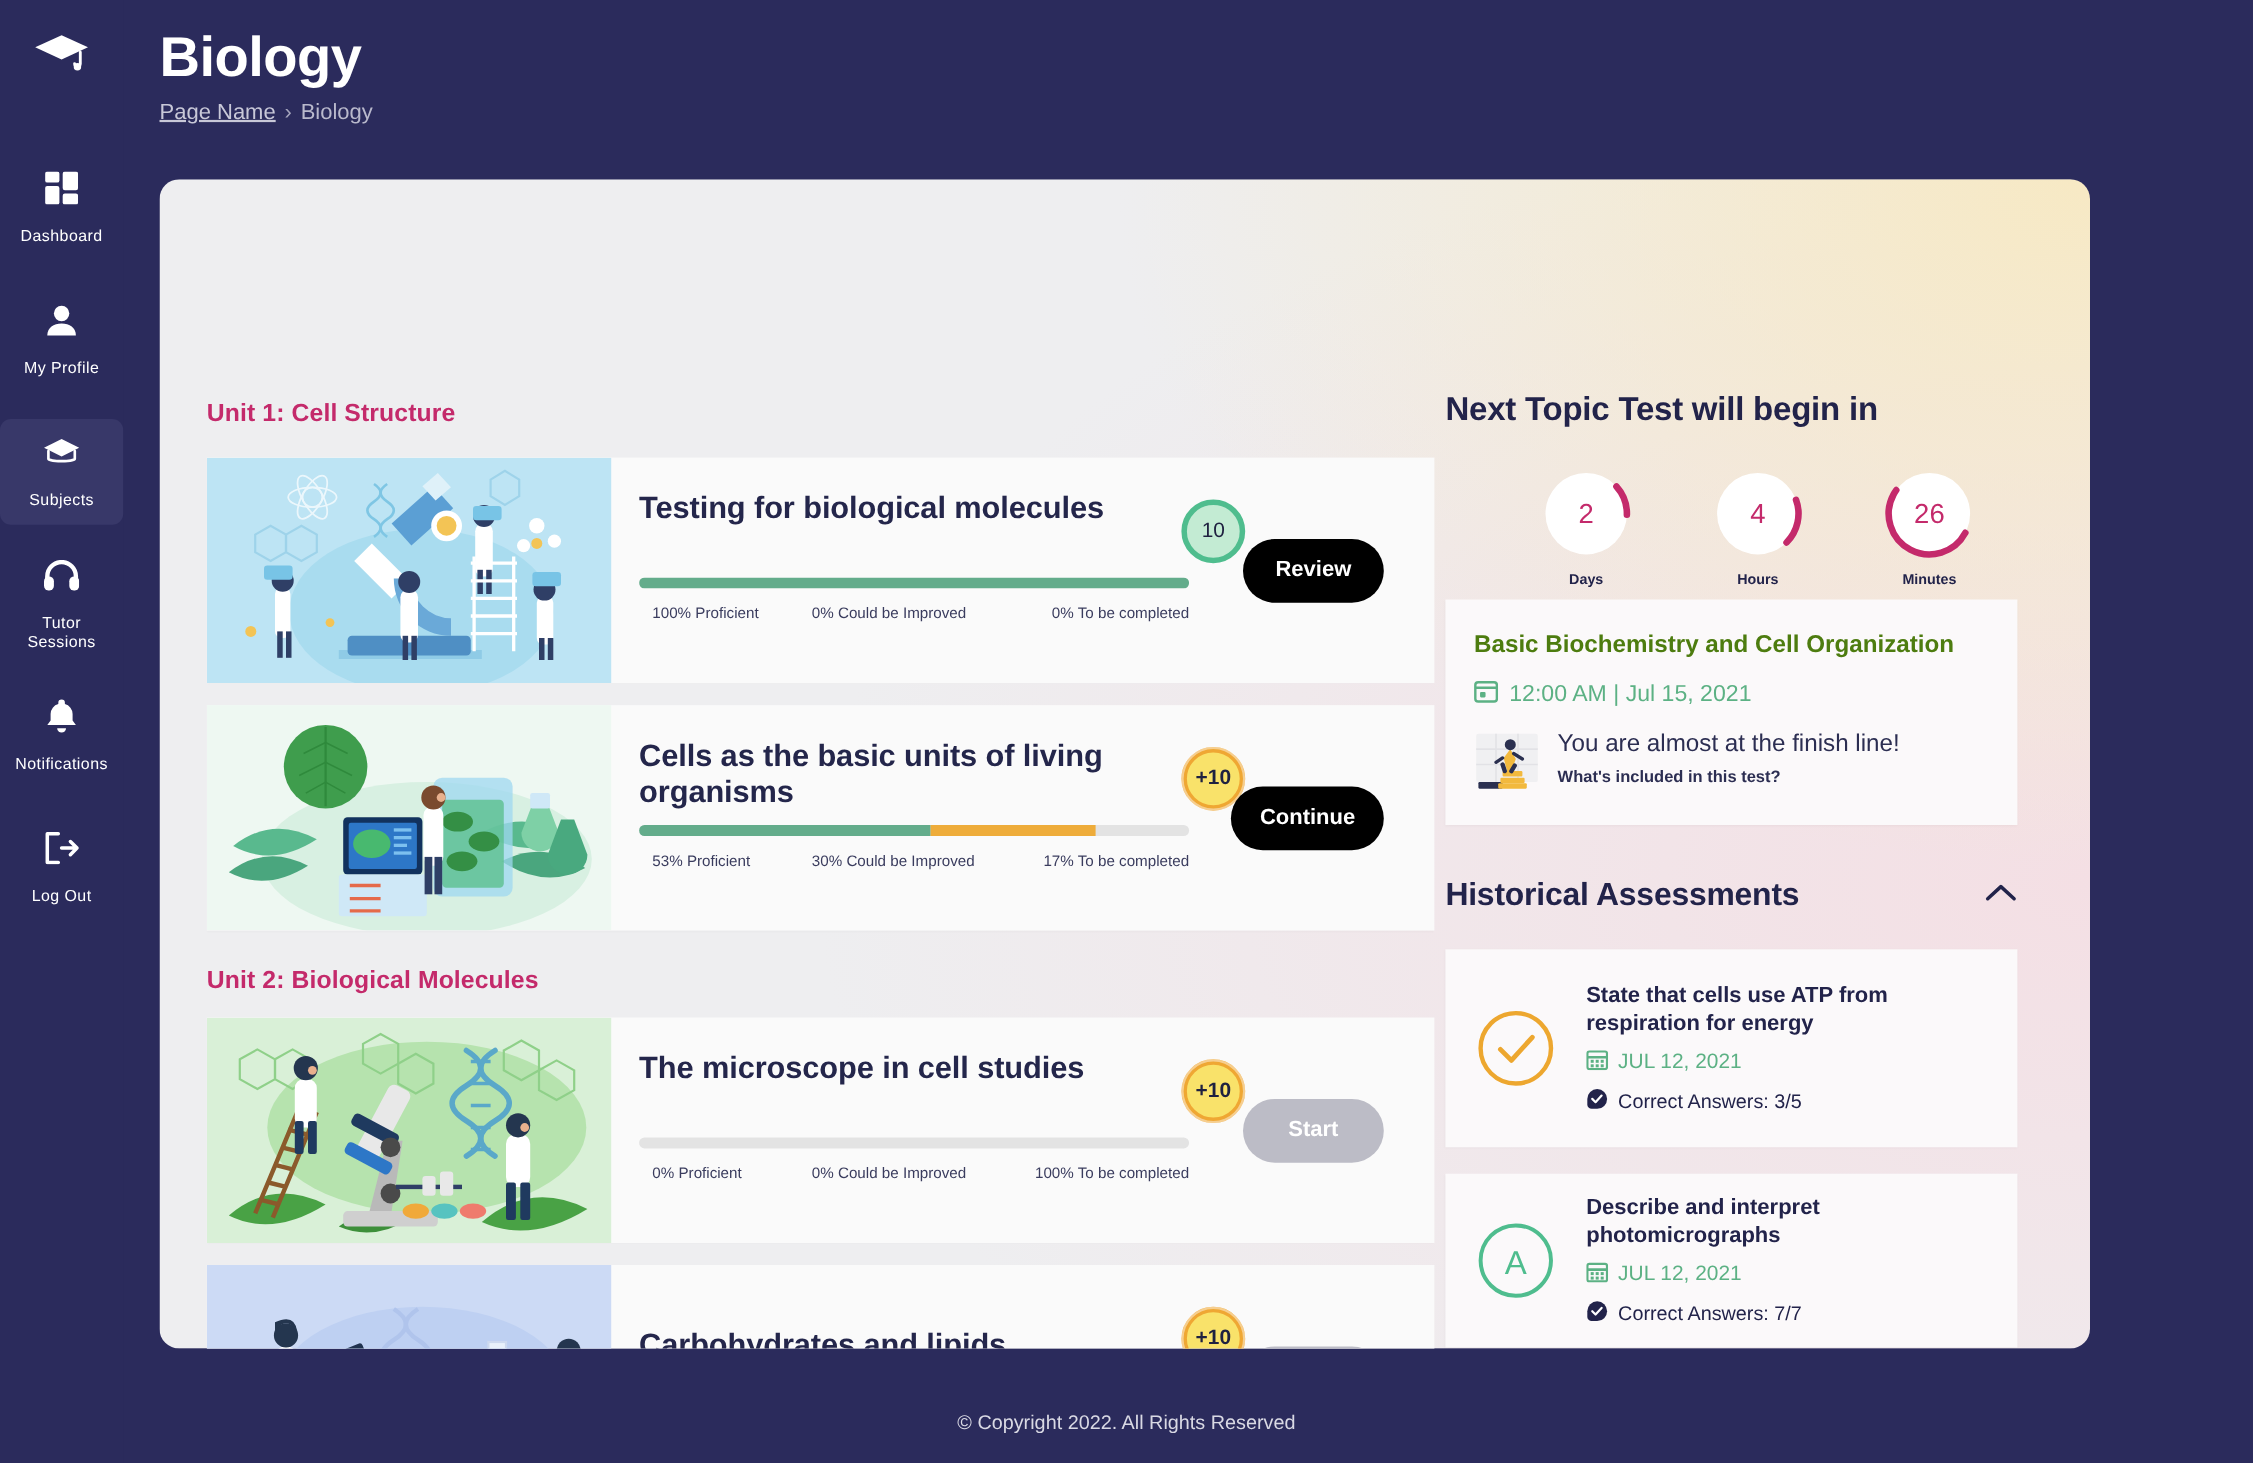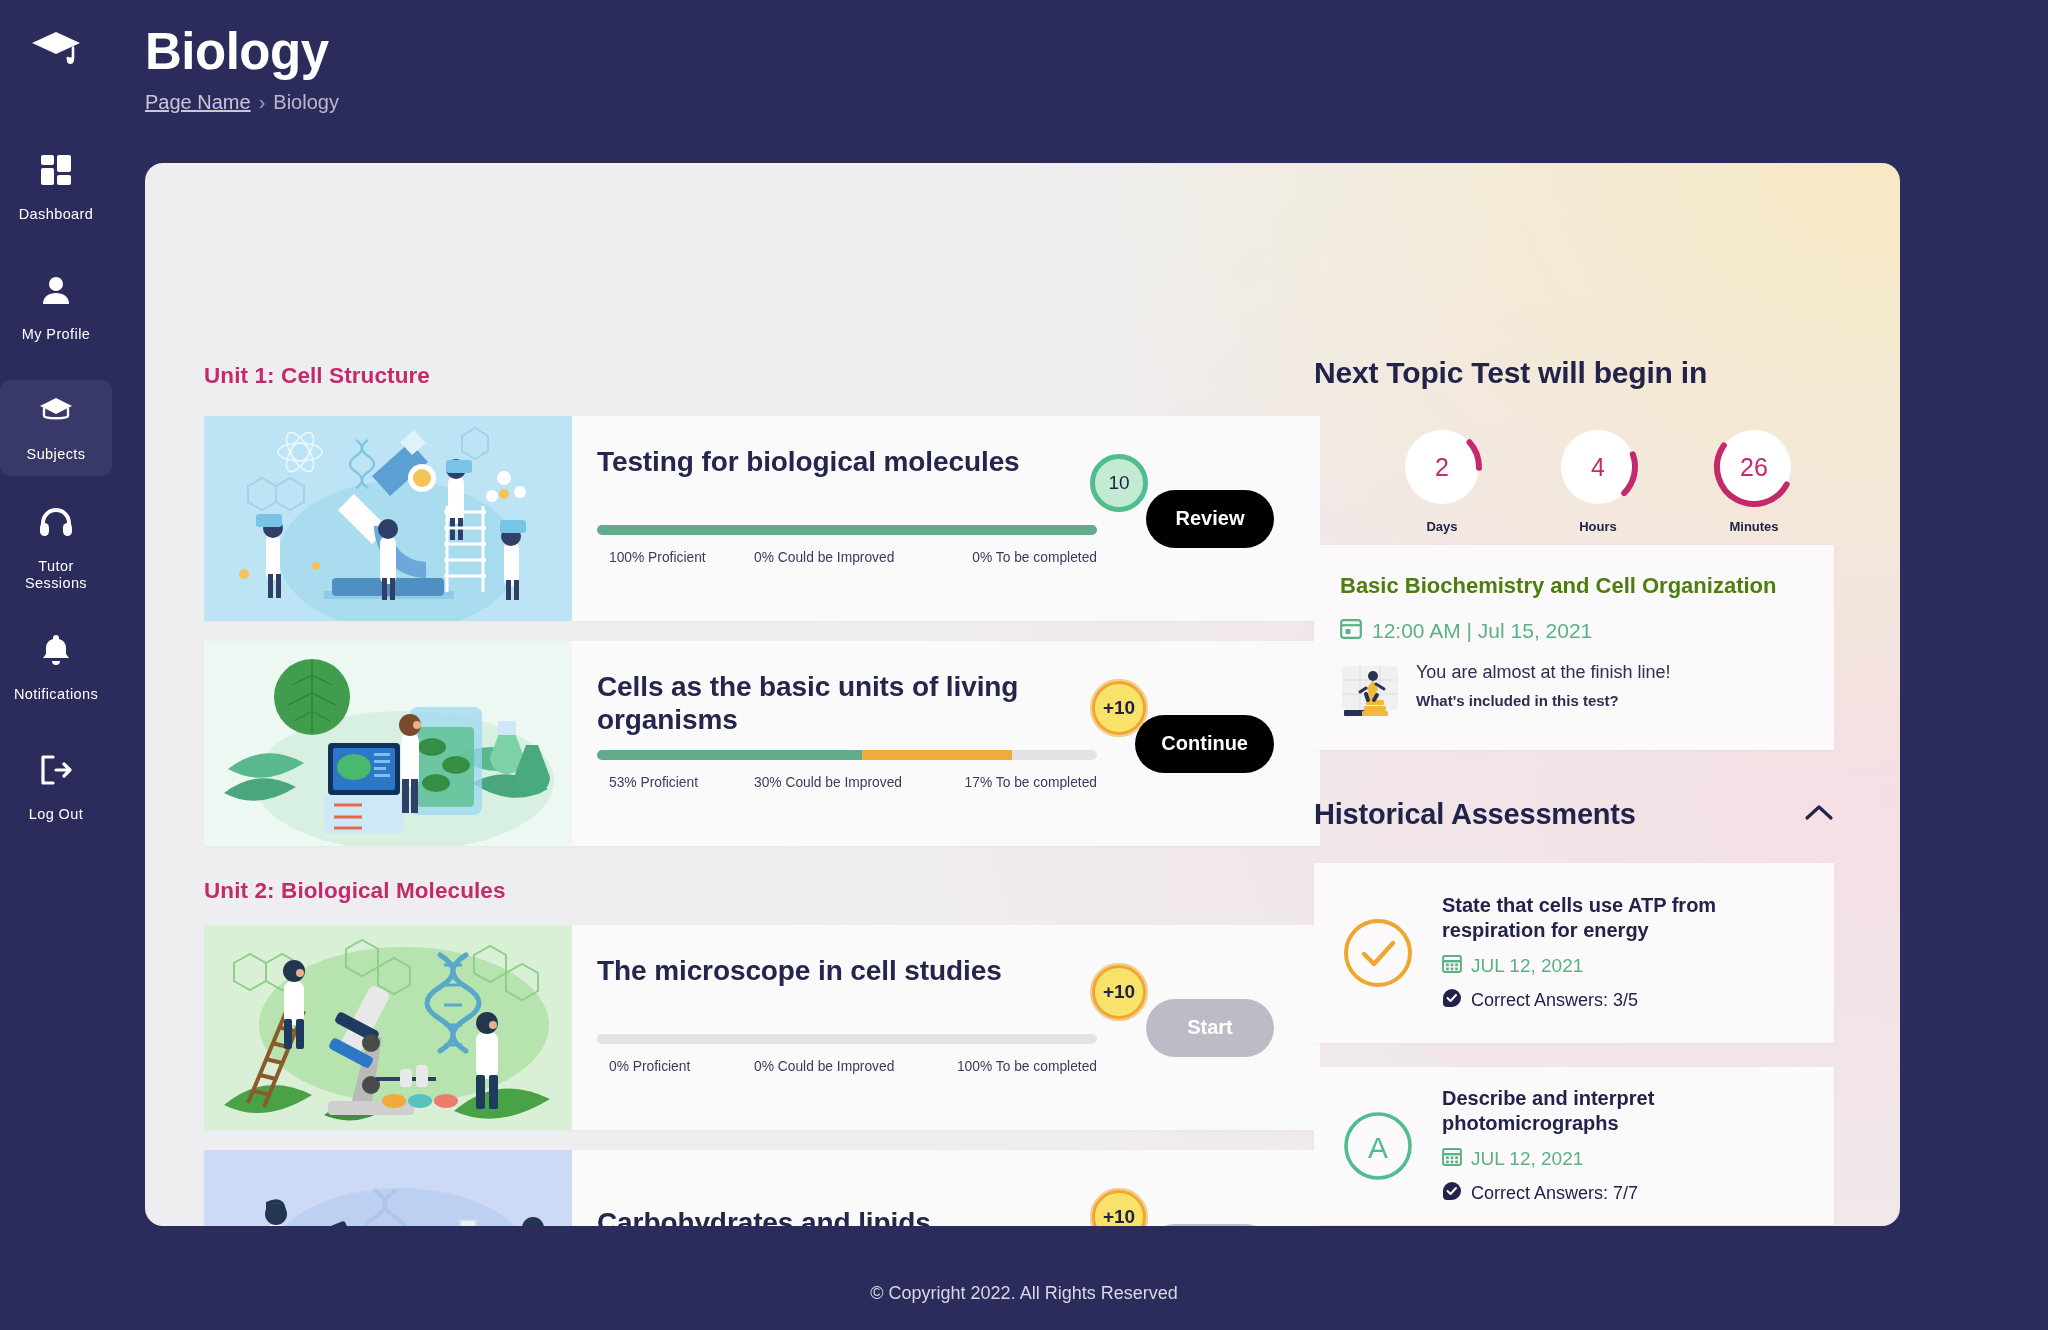--- a/index.html
+++ b/index.html
@@ -47,21 +47,21 @@
 
   
   .panel {
     position: absolute; left: 145px; top: 163px; width: 1755px; height: 1063px;
     border-radius: 18px; overflow: hidden;
     background:
       radial-gradient(120% 140% at 100% 0%, #f7e9c4 0%, rgba(247,233,196,0) 42%),
       radial-gradient(120% 120% at 100% 60%, #f4dfe4 0%, rgba(244,223,228,0) 55%),
       #eeeef0;
   }
-  .panel-left { position: absolute; left: 16px; top: 0; width: 1155px; height: 100%; }
+  .panel-left { position: absolute; left: 0; top: 0; width: 1155px; height: 100%; }
   .panel-right { position: absolute; right: 0; top: 0; width: 600px; height: 100%; }
 
   .unit-title {
     font-size: 22.5px; font-weight: bold; color: #c42a6b; letter-spacing: .1px;
   }
   .u1 { position: absolute; left: 43px; top: 200px; }
   .u2 { position: absolute; left: 43px; top: 715px; }
 
   
   .lesson {
@@ -138,21 +138,21 @@
     box-shadow: 0 1px 3px rgba(0,0,0,0.04);
   }
   .next-card { top: 382px; height: 205px; padding: 28px 26px 0 26px; }
   .next-card .ttl { font-size: 22px; font-weight: bold; color: #4d7c0f; }
   .next-card .dt {
     margin-top: 18px; font-size: 21px; color: #5cb184; display: flex; align-items: center; gap: 10px;
   }
   .next-card .row {
     margin-top: 18px; display: flex; align-items: flex-start; gap: 14px;
   }
-  .next-card .msg1 { font-size: 18px; color: #2c2e52; }
+  .next-card .msg1 { font-size: 22px; color: #2c2e52; }
   .next-card .msg2 { font-size: 15px; color: #2c2e52; font-weight: bold; margin-top: 9px; }
 
   .hist-head {
     position: absolute; left: 14px; top: 635px; width: 520px;
     display: flex; align-items: center; justify-content: space-between;
   }
   .hist-head .h {
     font-size: 29px; font-weight: bold; color: #22234a; letter-spacing: -0.2px;
   }
   .chev { cursor: pointer; }

